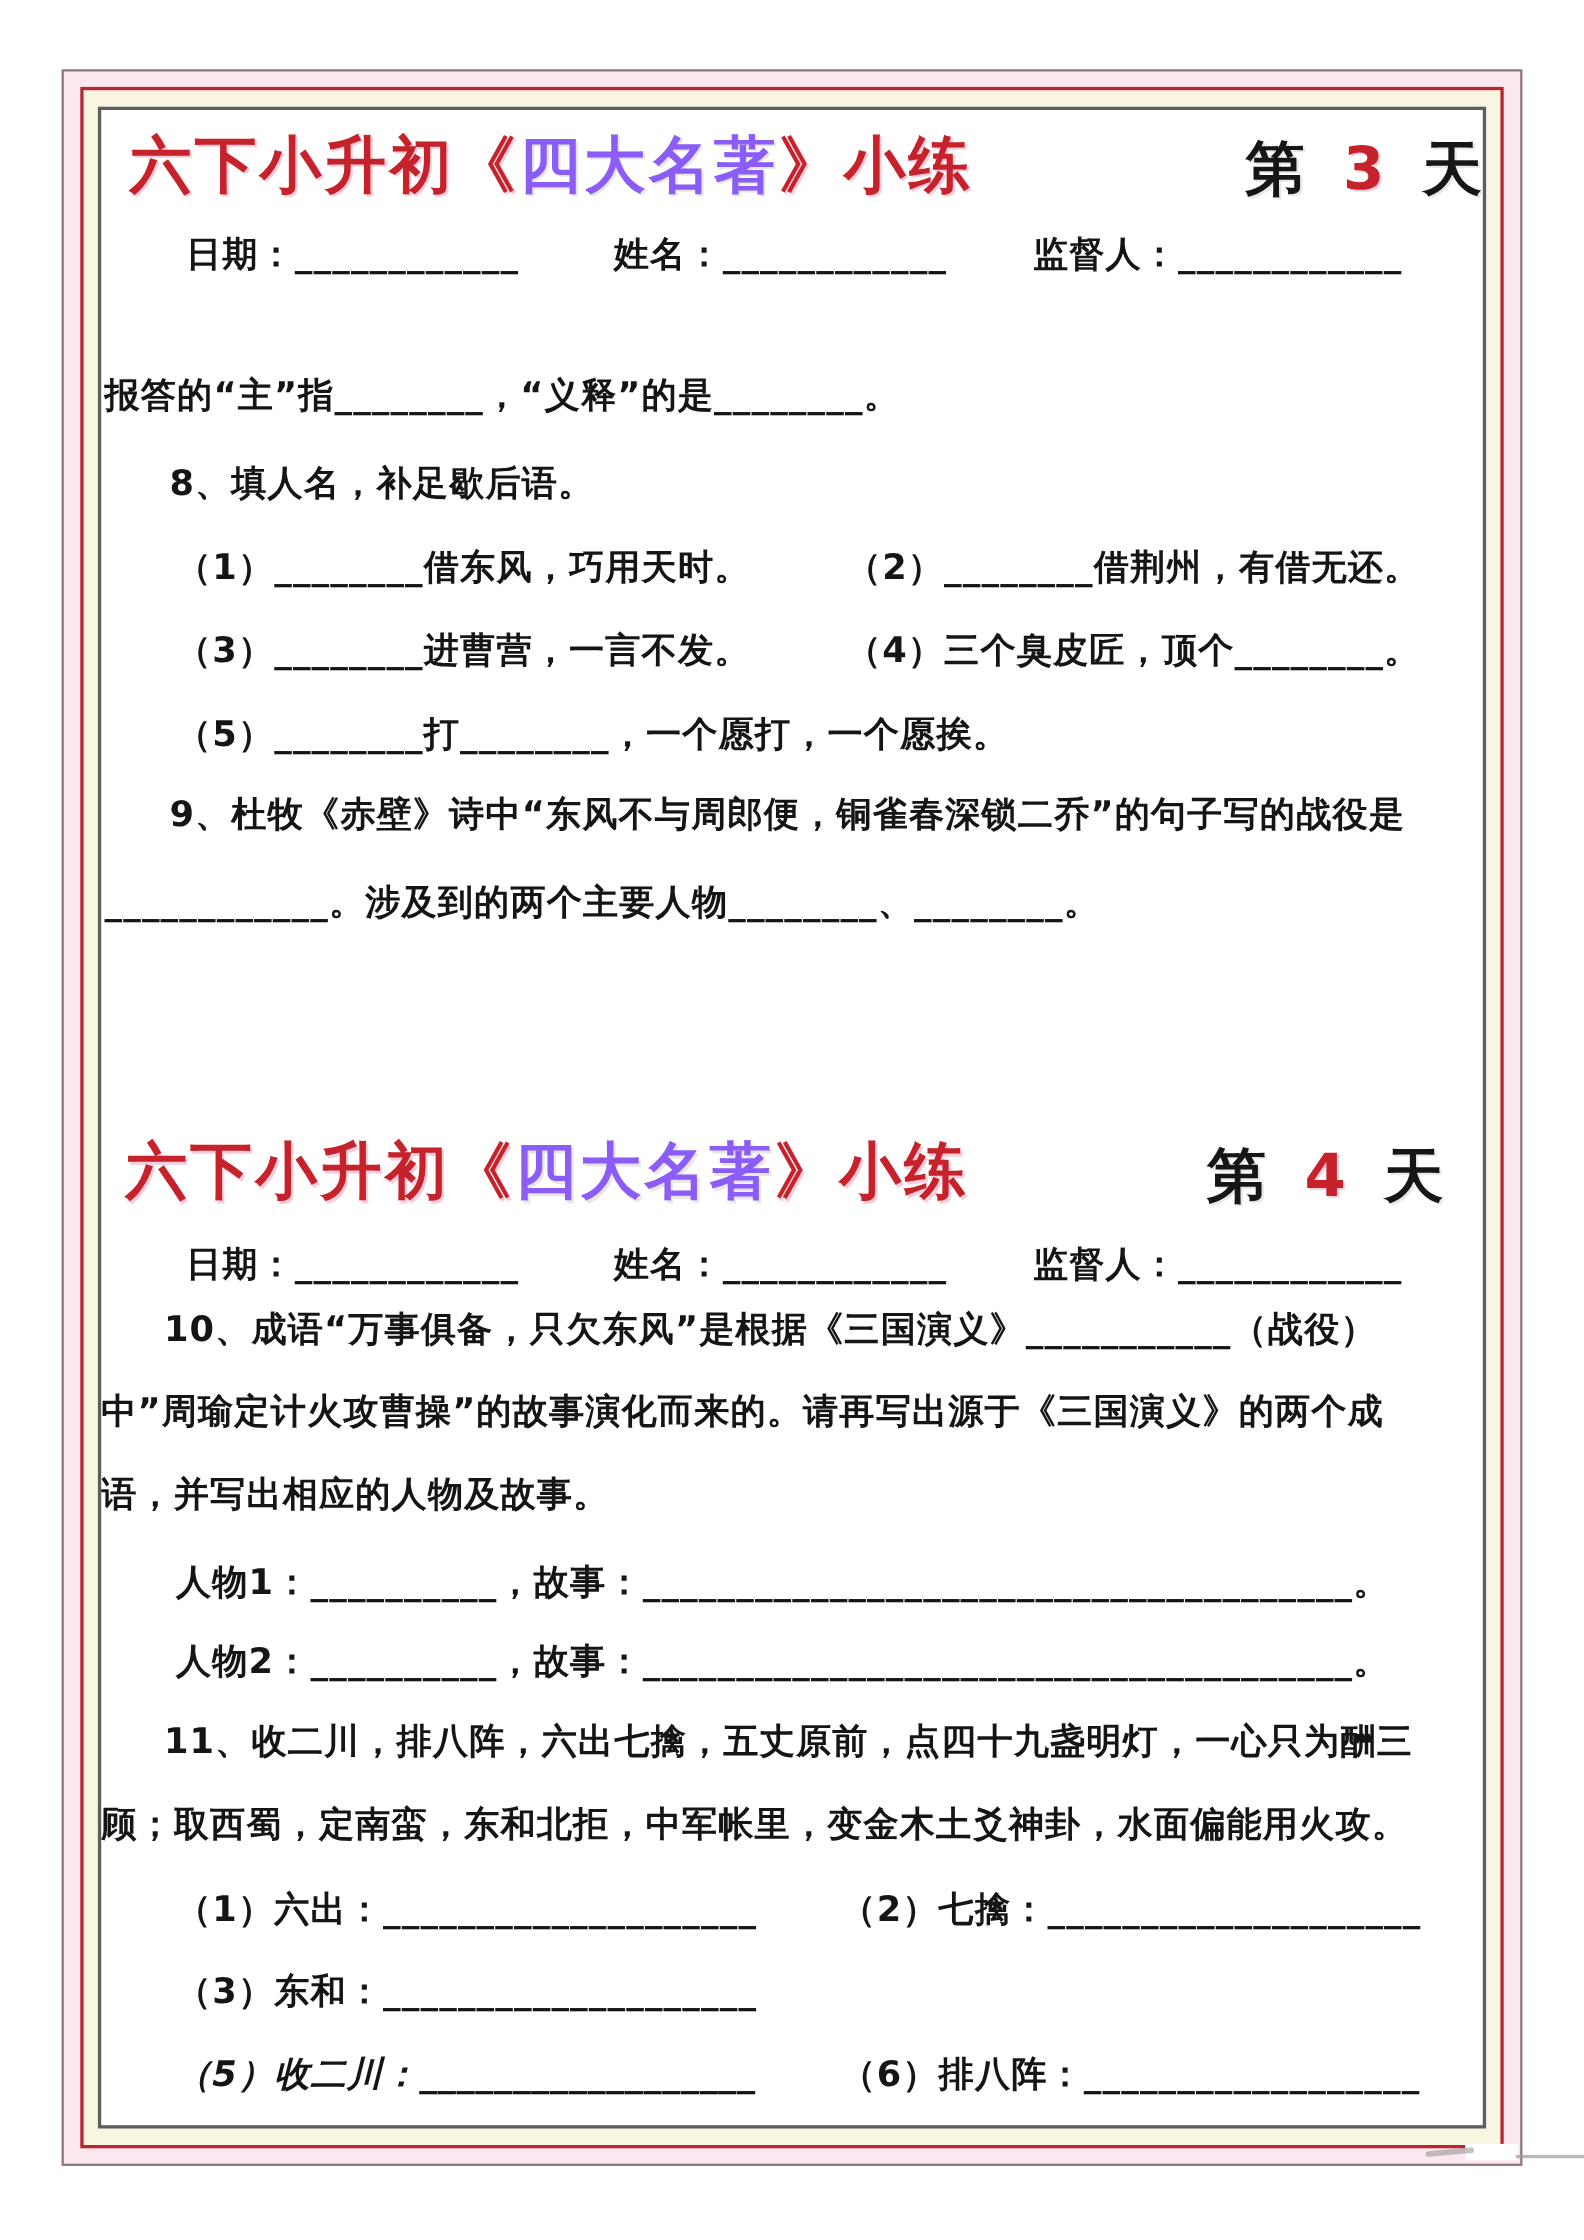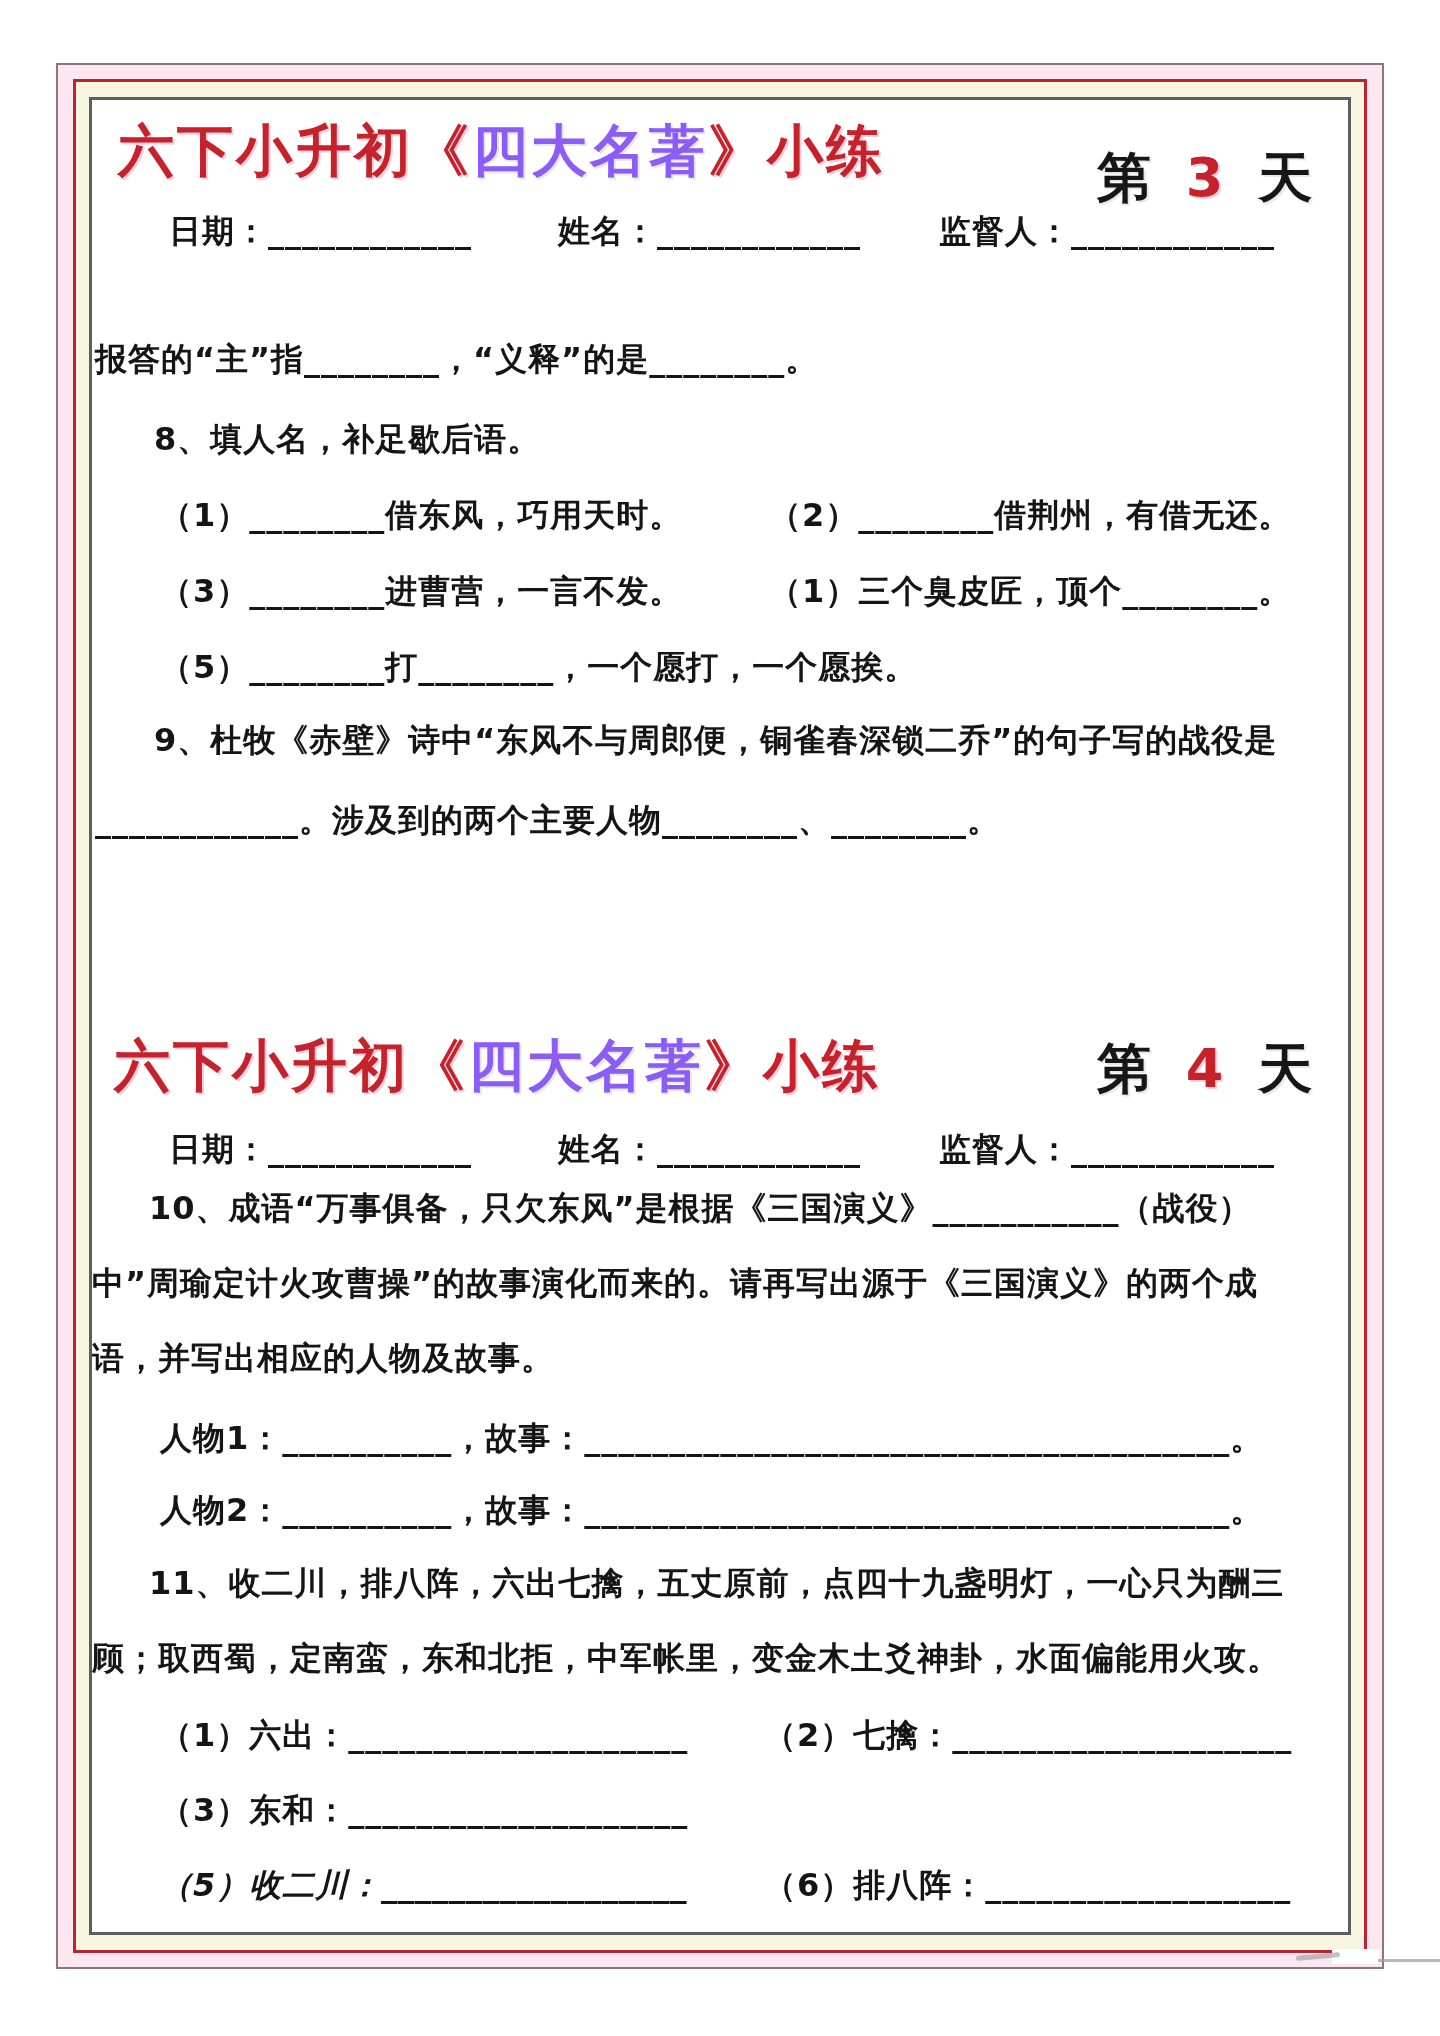--- a/index.html
+++ b/index.html
@@ -75,35 +75,35 @@
 </head>
 <body>
 
 <div class="frame1">
   <div class="frame2">
     <div class="frame3">
 
       <div class="line title-main" style="left:26px; top:20px;">
         <span class="red">六下小升初《</span><span class="ink">四大名著</span><span class="red">》小练</span>
       </div>
-      <div class="line title-day" style="left:1005px; top:24px;margin-top:24px;">
+      <div class="line title-day" style="left:1040px; top:24px;">
         <span>第 </span><span class="daynum">3</span><span> 天</span>
       </div>
 
       <span class="line" style="left:77px;  top:112px;">日期：____________</span>
       <span class="line" style="left:466px; top:112px;">姓名：____________</span>
       <span class="line" style="left:847px; top:112px;">监督人：____________</span>
 
       <span class="line" style="left:3px;  top:240px;">报答的“主”指________，“义释”的是________。</span>
 
       <span class="line" style="left:62px; top:320px;">8、填人名，补足歇后语。</span>
       <span class="line" style="left:68px;  top:396px;">（1）________借东风，巧用天时。</span>
       <span class="line" style="left:677px; top:396px;">（2）________借荆州，有借无还。</span>
       <span class="line" style="left:68px;  top:472px;">（3）________进曹营，一言不发。</span>
-      <span class="line" style="left:677px; top:472px;">（1）三个臭皮匠，顶个________。</span>
+      <span class="line" style="left:677px; top:472px;">（4）三个臭皮匠，顶个________。</span>
       <span class="line" style="left:68px;  top:548px;">（5）________打________，一个愿打，一个愿挨。</span>
 
       <span class="line" style="left:62px; top:621px;">9、杜牧《赤壁》诗中“东风不与周郎便，铜雀春深锁二乔”的句子写的战役是</span>
       <span class="line" style="left:3px;  top:701px;">____________。涉及到的两个主要人物________、________。</span>
 
       <div class="line title-main" style="left:22px; top:935px;">
         <span class="red">六下小升初《</span><span class="ink">四大名著</span><span class="red">》小练</span>
       </div>
       <div class="line title-day" style="left:1005px; top:939px;">
         <span>第 </span><span class="daynum">4</span><span> 天</span>

